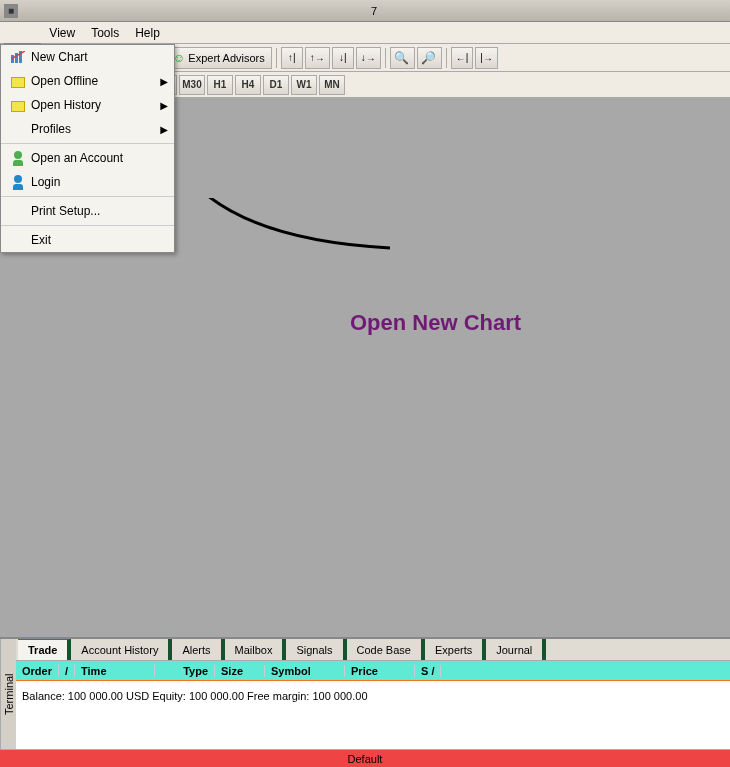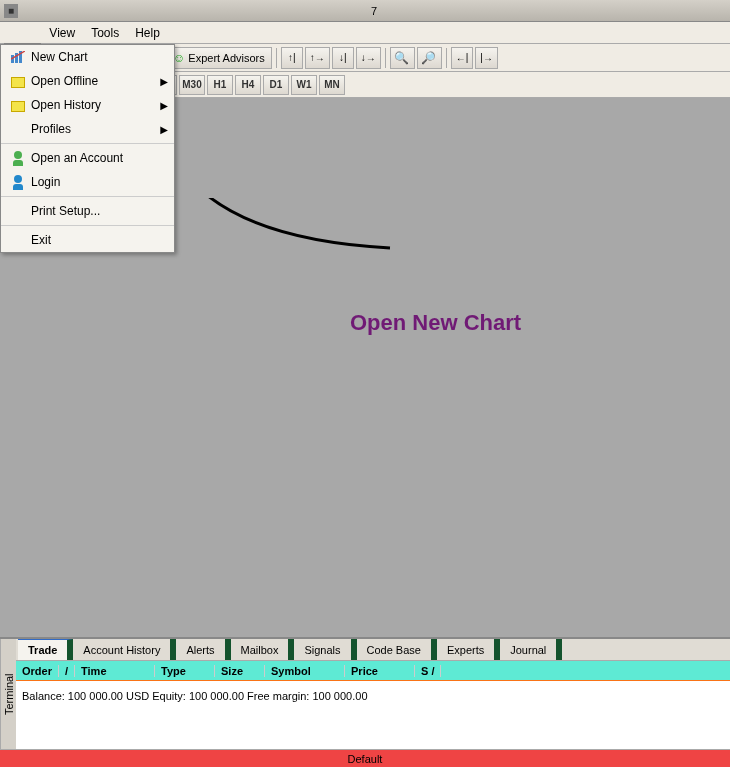--- a/index.html
+++ b/index.html
@@ -210,21 +210,21 @@
       align-items: center;
       height: 22px;
       background: #e0dcd4;
       border-bottom: 1px solid #aaa;
       padding-left: 4px;
     }
     .terminal-tab {
       padding: 2px 10px;
       font-size: 11px;
       cursor: pointer;
-      border-right: 6px solid #14532d;
+      border-right: 4px solid #14532d;
       height: 100%;
       display: flex;
       align-items: center;
     }
     .terminal-tab.active {
       background: #f5f3ee;
       border-top: 1px solid #316ac5;
       font-weight: bold;
     }
     #terminal-content {
@@ -556,21 +556,21 @@
     <div class="terminal-tab">Journal</div>
   </div>
 
   <div id="terminal-content">
 
     <div id="terminal-column-header">
       <div style="width:16px;"></div>
       <div class="col-header">Order</div>
       <div class="col-header">/</div>
       <div class="col-header" style="min-width:80px;">Time</div>
-      <div class="col-header" style="min-width:60px;">Type</div>
+      <div class="col-header" style="min-width:60px;text-align:right;">Type</div>
       <div class="col-header" style="min-width:50px;">Size</div>
       <div class="col-header" style="min-width:80px;">Symbol</div>
       <div class="col-header" style="min-width:70px;">Price</div>
       <div class="col-header">S /</div>
     </div>
 
     <div id="balance-row">
       <div class="balance-dot"></div>
       <span>Balance: 100 000.00 USD  Equity: 100 000.00  Free margin: 100 000.00</span>
     </div>

